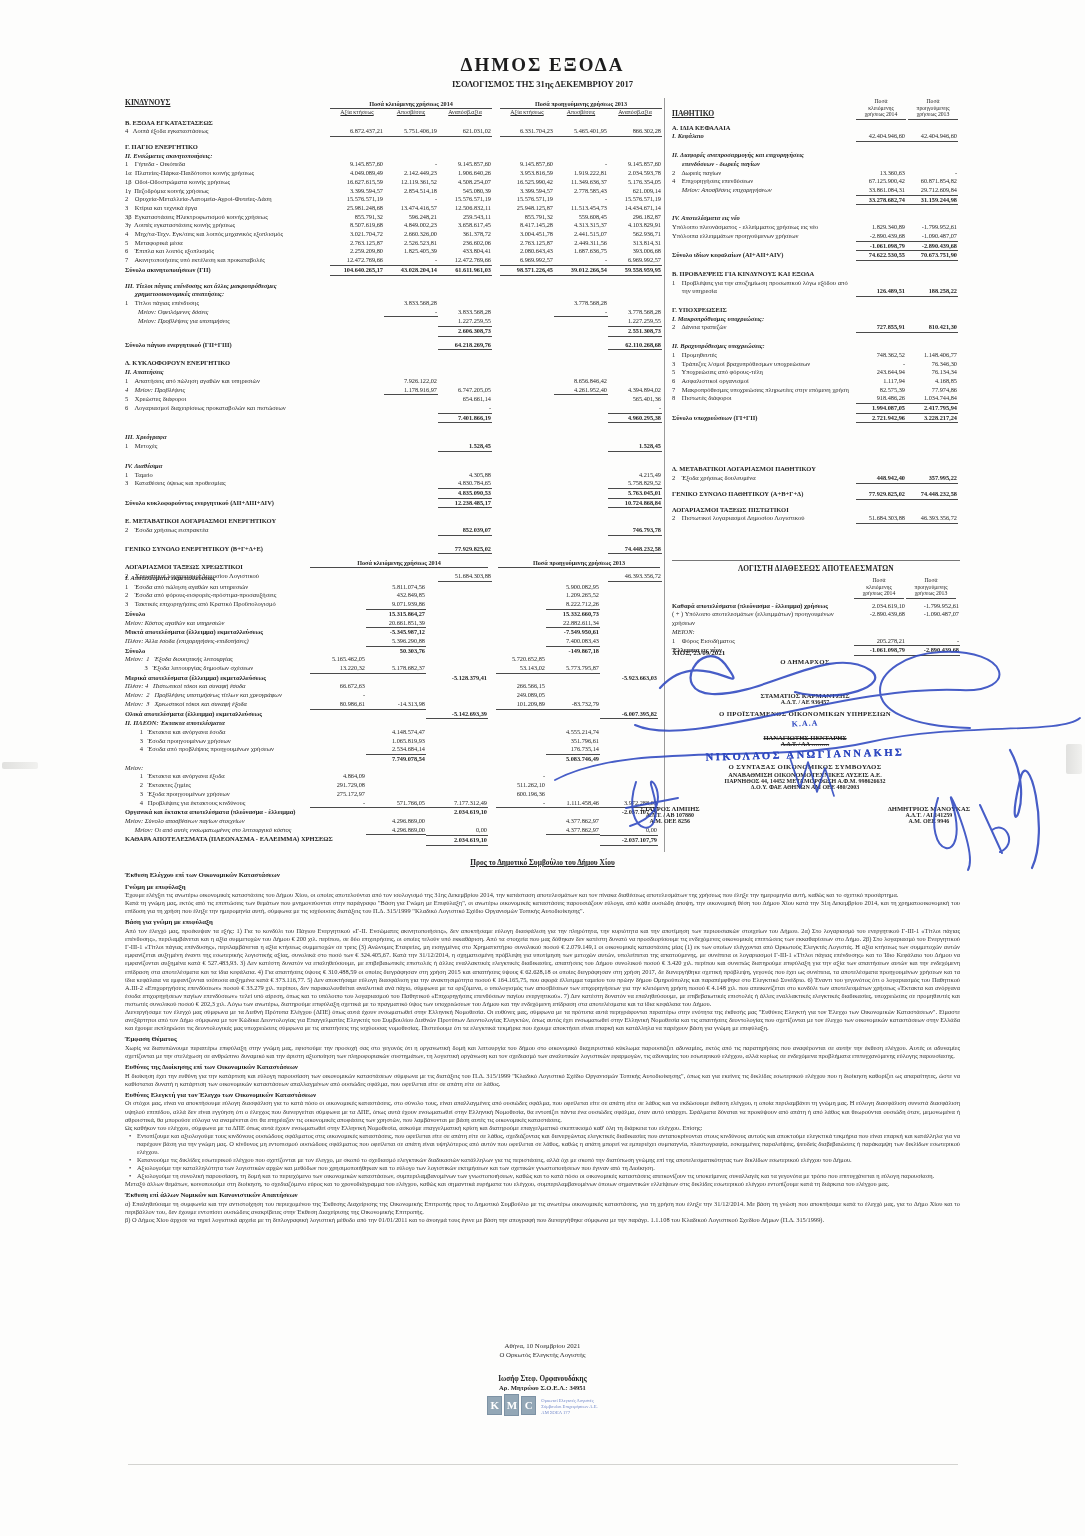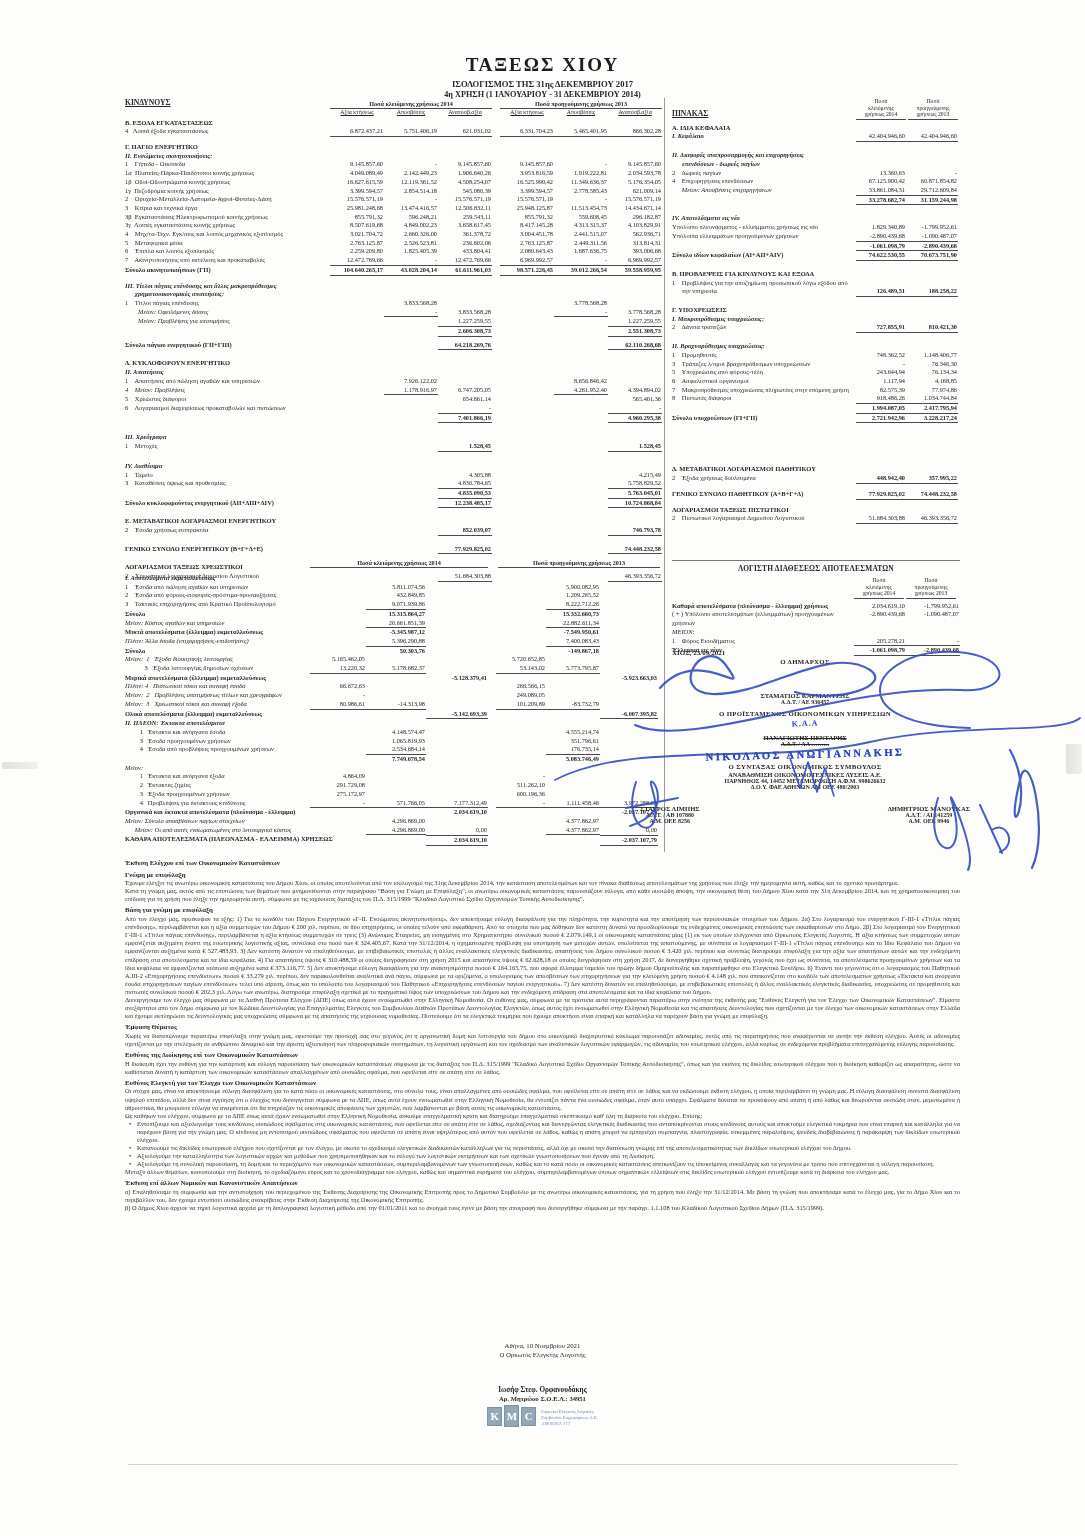--- a/index.html
+++ b/index.html
@@ -65,40 +65,39 @@
   .ar-title{text-align:center;font-size:8.4px;font-weight:700;text-decoration:underline;letter-spacing:.3px;}
   .ar-sub{text-align:center;font-size:7.4px;font-weight:700;text-decoration:underline;margin-top:2px;margin-bottom:4px;}
   .blk-h{font-weight:700;font-size:6.8px;line-height:8.6px;margin-top:3px;}
   .blk-p{font-size:6.4px;line-height:8.1px;text-align:justify;color:#303030;}
   .blk-li{font-size:6.4px;line-height:8.1px;text-align:justify;color:#303030;padding-left:12px;position:relative;}
   .blk-li::before{content:"\2022";position:absolute;left:4px;}
   
   .footer{position:absolute;top:1342px;left:0;width:1085px;text-align:center;}
   .f-date{font-size:6.8px;}
   .f-role{font-size:6.8px;margin-top:2px;}
-  .f-name{font-size:7.2px;font-weight:700;margin-top:28px;}
+  .f-name{font-size:7.2px;font-weight:700;margin-top:17px;}
   .f-soel{font-size:6.6px;font-weight:700;margin-top:1px;}
   .logo-row{margin-top:5px;display:flex;justify-content:center;align-items:flex-start;gap:5px;}
   .kboxes{display:flex;gap:2px;}
   .kbox{width:13px;height:17px;background:#93a7b6;color:#fff;font-weight:700;font-size:11px;line-height:17px;
         text-align:center;border:1px solid #7d92a4;}
   .kbox.mid{height:20px;line-height:20px;margin-top:-2px;}
   .logo-lines{text-align:left;font-size:4.6px;line-height:5.8px;color:#6f86c9;padding-top:2px;}
   .foot-rule{position:absolute;top:1464px;left:128px;width:830px;border-top:1px solid #d3d3d0;}
   .artifact{position:absolute;background:linear-gradient(90deg,#c9c9c6,#e7e7e4);opacity:.55;border-radius:2px;}
 </style>
 </head>
 <body>
 
 <div id="doc">
 
   <div class="doc-header">
-    <div class="doc-title">ΤΑΞΕΩΣ ΧΙΟΥ</div>
+    <div class="doc-title">ΔΗΜΟΣ ΕΞΟΔΑ</div>
     <div class="doc-sub1">ΙΣΟΛΟΓΙΣΜΟΣ ΤΗΣ 31ης ΔΕΚΕΜΒΡΙΟΥ 2017</div>
-    <div class="doc-sub2">4η ΧΡΗΣΗ (1 ΙΑΝΟΥΑΡΙΟΥ - 31 ΔΕΚΕΜΒΡΙΟΥ 2014)</div>
   </div>
 
   <div class="vdivider"></div>
 
   <div class="assets-area">
     <div style="display:flex;align-items:flex-end;">
       <div class="side-label" style="width:205px;">ΚΙΝΔΥΝΟΥΣ</div>
       <div class="agrp">Ποσά κλειόμενης χρήσεως 2014</div>
       <div class="agrp g2">Ποσά προηγούμενης χρήσεως 2013</div>
     </div>
@@ -440,21 +439,21 @@
           <div class="tc fu" style="width: 54px;">51.684.303,88</div>
           <div class="tc" style="width: 54px; margin-left: 8px;"></div>
           <div class="tc" style="width: 54px;"></div>
           <div class="tc fu" style="width: 54px;">46.393.356,72</div>
         </div>
       </div>
   </div>
 
   <div class="liab-area">
     <div style="display:flex;align-items:flex-end;">
-      <div class="side-label" style="width:184px;">ΠΙΝΑΚΑΣ</div>
+      <div class="side-label" style="width:184px;">ΠΑΘΗΤΙΚΟ</div>
       <div class="lh">Ποσά
 κλειόμενης
 χρήσεως 2014</div>
       <div class="lh">Ποσά
 προηγούμενης
 χρήσεως 2013</div>
     </div>
     <div style="height:4px;"></div>
     <div>
         <div class="trow">
@@ -947,20 +946,21 @@
       <path d="M95,95 C150,120 300,55 420,60 C480,63 470,18 400,22 C330,26 300,95 430,98" stroke-width="2"></path>
       <path d="M15,150 C90,110 230,135 330,112 C420,92 520,105 540,88" stroke-width="1.8"></path>
       <path d="M250,128 l10,30 l8,-26 l9,30 l8,-24 l9,28" stroke-width="1.7"></path>
       <path d="M470,120 C498,170 462,225 480,150 C488,112 510,200 492,238" stroke-width="2.2"></path>
       <path d="M96,152 C78,205 130,218 112,158 C104,135 142,180 90,196 M86,178 l52,-10" stroke-width="2"></path>
       <path d="M398,168 C380,228 432,240 412,172 C404,148 438,222 428,240 M440,175 l22,48 M452,200 c14,-10 26,14 8,22" stroke-width="2"></path>
     </g>
   </svg>
 
   <div class="audit-area">
+    <div class="ar-sub">Προς το Δημοτικό Συμβούλιο του Δήμου Χίου</div>
     <div>
         <div class="blk-h">Έκθεση Ελέγχου επί των Οικονομικών Καταστάσεων</div>
         <div class="blk-h">Γνώμη με επιφύλαξη</div>
         <div class="blk-p">Έχουμε ελέγξει τις ανωτέρω οικονομικές καταστάσεις του Δήμου Χίου, οι οποίες αποτελούνται από τον ισολογισμό της 31ης Δεκεμβρίου 2014, την κατάσταση αποτελεσμάτων και τον πίνακα διαθέσεως αποτελεσμάτων της χρήσεως που έληξε την ημερομηνία αυτή, καθώς και το σχετικό προσάρτημα.</div>
         <div class="blk-p">Κατά τη γνώμη μας, εκτός από τις επιπτώσεις των θεμάτων που μνημονεύονται στην παράγραφο "Βάση για Γνώμη με Επιφύλαξη", οι ανωτέρω οικονομικές καταστάσεις παρουσιάζουν εύλογα, από κάθε ουσιώδη άποψη, την οικονομική θέση του Δήμου Χίου κατά την 31η Δεκεμβρίου 2014, και τη χρηματοοικονομική του επίδοση για τη χρήση που έληξε την ημερομηνία αυτή, σύμφωνα με τις ισχύουσες διατάξεις του Π.Δ. 315/1999 "Κλαδικό Λογιστικό Σχέδιο Οργανισμών Τοπικής Αυτοδιοίκησης".</div>
         <div class="blk-h">Βάση για γνώμη με επιφύλαξη</div>
         <div class="blk-p">Από τον έλεγχό μας, προέκυψαν τα εξής: 1) Για το κονδύλι του Πάγιου Ενεργητικού «Γ-ΙΙ. Ενσώματες ακινητοποιήσεις», δεν αποκτήσαμε εύλογη διασφάλιση για την πληρότητα, την κυριότητα και την αποτίμηση των περιουσιακών στοιχείων του Δήμου. 2α) Στο λογαριασμό του ενεργητικού Γ-ΙΙΙ-1 «Τίτλοι πάγιας επένδυσης», περιλαμβάνεται και η αξία συμμετοχών του Δήμου € 200 χιλ. περίπου, σε δύο επιχειρήσεις, οι οποίες τελούν υπό εκκαθάριση. Από τα στοιχεία που μας δόθηκαν δεν κατέστη δυνατό να προσδιορίσουμε τις ενδεχόμενες οικονομικές επιπτώσεις των εκκαθαρίσεων στο Δήμο. 2β) Στο λογαριασμό του Ενεργητικού Γ-ΙΙΙ-1 «Τίτλοι πάγιας επένδυσης», περιλαμβάνεται η αξία κτήσεως συμμετοχών σε τρεις (3) Ανώνυμες Εταιρείες, μη εισηγμένες στο Χρηματιστήριο συνολικού ποσού € 2.079.149,1 οι οικονομικές καταστάσεις μίας (1) εκ των οποίων ελέγχονται από Ορκωτούς Ελεγκτές Λογιστές. Η αξία κτήσεως των συμμετοχών αυτών εμφανίζεται αυξημένη έναντι της εσωτερικής λογιστικής αξίας, συνολικά στο ποσό των € 324.405,67. Κατά την 31/12/2014, η σχηματισμένη πρόβλεψη για υποτίμηση των μετοχών αυτών, υπολείπεται της απαιτούμενης, με συνέπεια οι λογαριασμοί Γ-ΙΙΙ-1 «Τίτλοι πάγιας επένδυσης» και το Ίδιο Κεφάλαιο του Δήμου να εμφανίζονται αυξημένα κατά € 527.483,93. 3) Δεν κατέστη δυνατόν να επαληθεύσουμε, με επιβεβαιωτικές επιστολές ή άλλες εναλλακτικές ελεγκτικές διαδικασίες, απαιτήσεις του Δήμου συνολικού ποσού € 3.420 χιλ. περίπου και συνεπώς διατηρούμε επιφύλαξη για την αξία των απαιτήσεων αυτών και την ενδεχόμενη επίδραση στα αποτελέσματα και τα ίδια κεφάλαια. 4) Για απαιτήσεις ύψους € 310.488,59 οι οποίες διεγράφησαν στη χρήση 2015 και απαιτήσεις ύψους € 62.628,18 οι οποίες διεγράφησαν στη χρήση 2017, δε διενεργήθηκε σχετική πρόβλεψη, γεγονός που έχει ως συνέπεια, τα αποτελέσματα προηγουμένων χρήσεων και τα ίδια κεφάλαια να εμφανίζονται ισόποσα αυξημένα κατά € 373.116,77. 5) Δεν αποκτήσαμε εύλογη διασφάλιση για την ανακτησιμότητα ποσού € 164.165,75, που αφορά έλλειμμα ταμείου του πρώην δήμου Ομηρούπολης και παραπέμφθηκε στο Ελεγκτικό Συνέδριο. 6) Έναντι του γεγονότος ότι ο λογαριασμός του Παθητικού Α.ΙΙΙ-2 «Επιχορηγήσεις επενδύσεων» ποσού € 33.279 χιλ. περίπου, δεν παρακολουθείται αναλυτικά ανά πάγιο, σύμφωνα με τα οριζόμενα, ο υπολογισμός των αποσβέσεων των επιχορηγήσεων για την κλειόμενη χρήση ποσού € 4.148 χιλ. που απεικονίζεται στο κονδύλι των αποτελεσμάτων χρήσεως «Έκτακτα και ανόργανα έσοδα επιχορηγήσεων παγίων επενδύσεων» τελεί υπό αίρεση, όπως και το υπόλοιπο του λογαριασμού του Παθητικού «Επιχορηγήσεις επενδύσεων παγίου ενεργητικού». 7) Δεν κατέστη δυνατόν να επαληθεύσουμε, με επιβεβαιωτικές επιστολές ή άλλες εναλλακτικές ελεγκτικές διαδικασίες, υποχρεώσεις σε προμηθευτές και πιστωτές συνολικού ποσού € 202,3 χιλ. Λόγω των ανωτέρω, διατηρούμε επιφύλαξη σχετικά με το πραγματικό ύψος των υποχρεώσεων του Δήμου και την ενδεχόμενη επίδραση στα αποτελέσματα και τα ίδια κεφάλαια του Δήμου.</div>
         <div class="blk-p">Διενεργήσαμε τον έλεγχό μας σύμφωνα με τα Διεθνή Πρότυπα Ελέγχου (ΔΠΕ) όπως αυτά έχουν ενσωματωθεί στην Ελληνική Νομοθεσία. Οι ευθύνες μας, σύμφωνα με τα πρότυπα αυτά περιγράφονται περαιτέρω στην ενότητα της έκθεσής μας "Ευθύνες Ελεγκτή για τον Έλεγχο των Οικονομικών Καταστάσεων". Είμαστε ανεξάρτητοι από τον Δήμο σύμφωνα με τον Κώδικα Δεοντολογίας για Επαγγελματίες Ελεγκτές του Συμβουλίου Διεθνών Προτύπων Δεοντολογίας Ελεγκτών, όπως αυτός έχει ενσωματωθεί στην Ελληνική Νομοθεσία και τις απαιτήσεις δεοντολογίας που σχετίζονται με τον έλεγχο των οικονομικών καταστάσεων στην Ελλάδα και έχουμε εκπληρώσει τις δεοντολογικές μας υποχρεώσεις σύμφωνα με τις απαιτήσεις της ισχύουσας νομοθεσίας. Πιστεύουμε ότι τα ελεγκτικά τεκμήρια που έχουμε αποκτήσει είναι επαρκή και κατάλληλα να παρέχουν βάση για γνώμη με επιφύλαξη.</div>
         <div class="blk-h">Έμφαση Θέματος</div>
         <div class="blk-p">Χωρίς να διατυπώνουμε περαιτέρω επιφύλαξη στην γνώμη μας, εφιστούμε την προσοχή σας στο γεγονός ότι η οργανωτική δομή και λειτουργία του δήμου στο οικονομικό διαχειριστικό κύκλωμα παρουσιάζει αδυναμίες, εκτός από τις παρατηρήσεις που αναφέρονται σε αυτήν την έκθεση ελέγχου. Αυτές οι αδυναμίες σχετίζονται με την στελέχωση σε ανθρώπινο δυναμικό και την άριστη αξιοποίηση των πληροφοριακών συστημάτων, τη λογιστική οργάνωση και τον σχεδιασμό των αναλυτικών λογιστικών εφαρμογών, τις αδυναμίες του εσωτερικού ελέγχου, αλλά κυρίως σε ενδεχόμενα προβλήματα επιτυγχανόμενης εύλογης παρουσίασης.</div>

